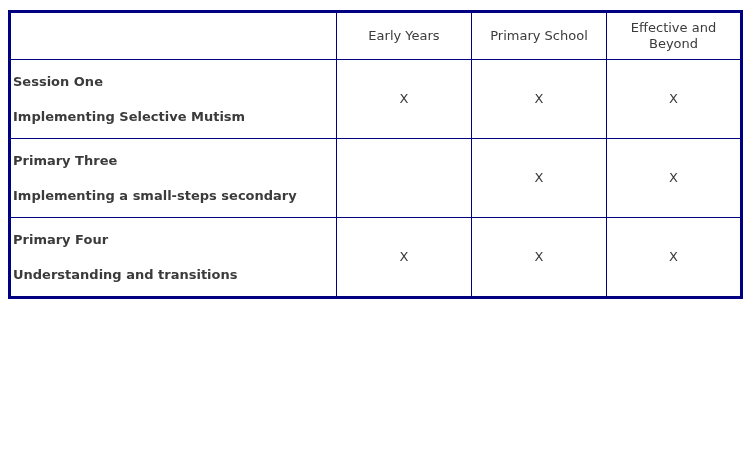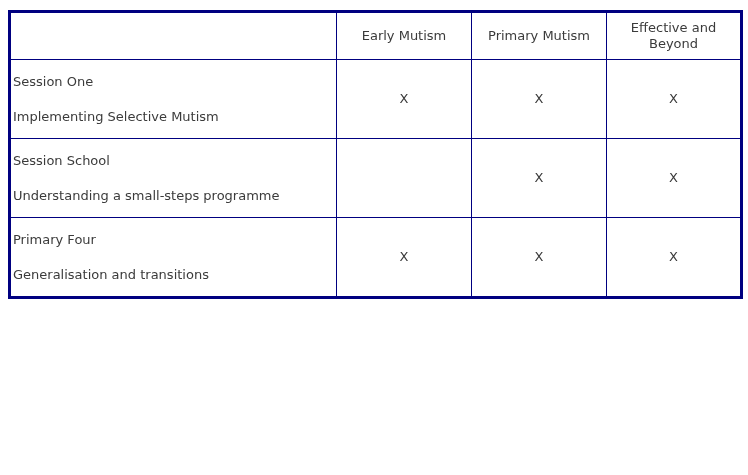--- a/index.html
+++ b/index.html
@@ -39,20 +39,21 @@
   tr.data-row td {
     height: 78px;
     vertical-align: middle;
   }
   td.session-cell {
     text-align: left;
     padding: 0 4px 0 2px;
   }
   td.session-cell p {
     margin: 0;
+    font-weight: bold;
   }
   td.session-cell p.session-title {
     margin-bottom: 19px;
   }
   td.mark-cell {
     text-align: center;
     vertical-align: middle;
     padding: 0;
   }
 </style>
@@ -63,50 +64,50 @@
   <table class="sessions">
     <colgroup>
       <col class="c-sessions">
       <col class="c-stage">
       <col class="c-stage">
       <col class="c-stage">
     </colgroup>
     <tbody>
         <tr class="header-row">
       <th></th>
-      <th>Early Mutism</th>
-      <th>Primary Mutism</th>
+      <th>Early Years</th>
+      <th>Primary School</th>
       <th>Effective and Beyond</th>
     </tr>
 
     <tr class="data-row">
       <td class="session-cell">
         <p class="session-title">Session One</p>
         <p class="session-desc">Implementing Selective Mutism</p>
       </td>
       <td class="mark-cell">X</td>
       <td class="mark-cell">X</td>
       <td class="mark-cell">X</td>
     </tr>
 
 
     <tr class="data-row">
       <td class="session-cell">
-        <p class="session-title">Session School</p>
-        <p class="session-desc">Understanding a small-steps programme</p>
+        <p class="session-title">Primary Three</p>
+        <p class="session-desc">Implementing a small-steps secondary</p>
       </td>
       <td class="mark-cell"></td>
       <td class="mark-cell">X</td>
       <td class="mark-cell">X</td>
     </tr>
 
     <tr class="data-row">
       <td class="session-cell">
         <p class="session-title">Primary Four</p>
-        <p class="session-desc">Generalisation and transitions</p>
+        <p class="session-desc">Understanding and transitions</p>
       </td>
       <td class="mark-cell">X</td>
       <td class="mark-cell">X</td>
       <td class="mark-cell">X</td>
     </tr>
 
   </tbody>
     </table>
 </div>
 

